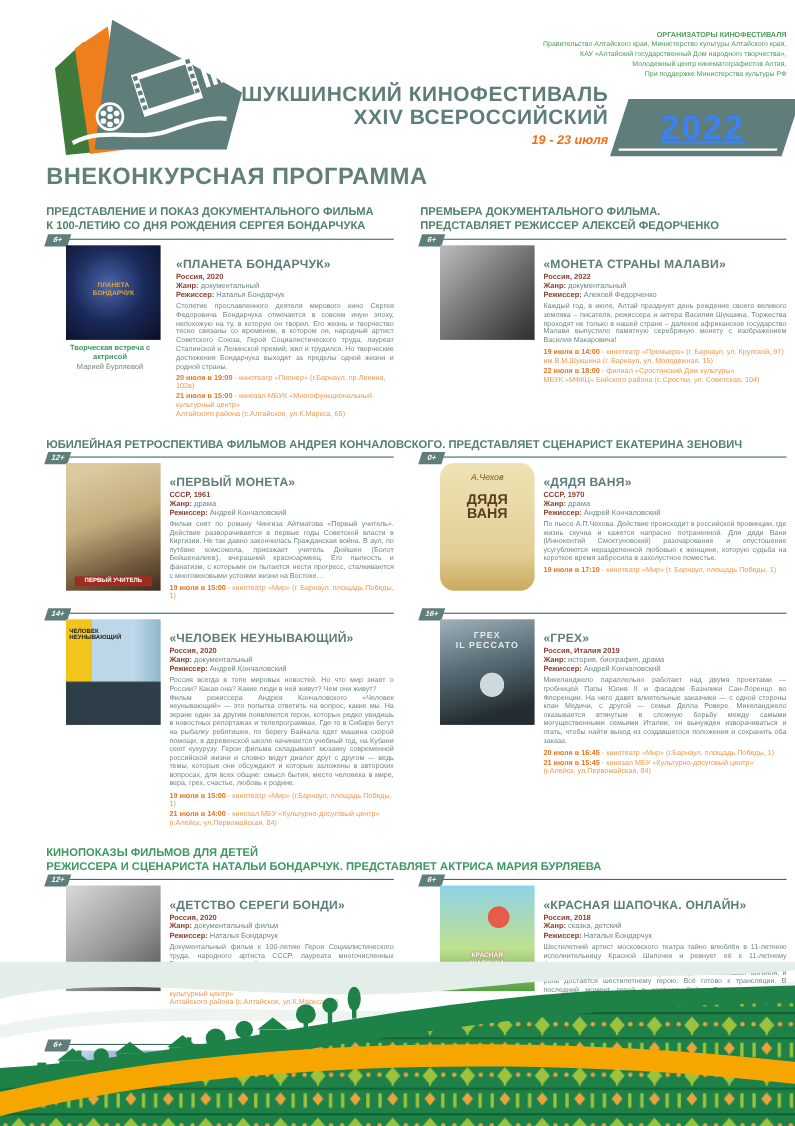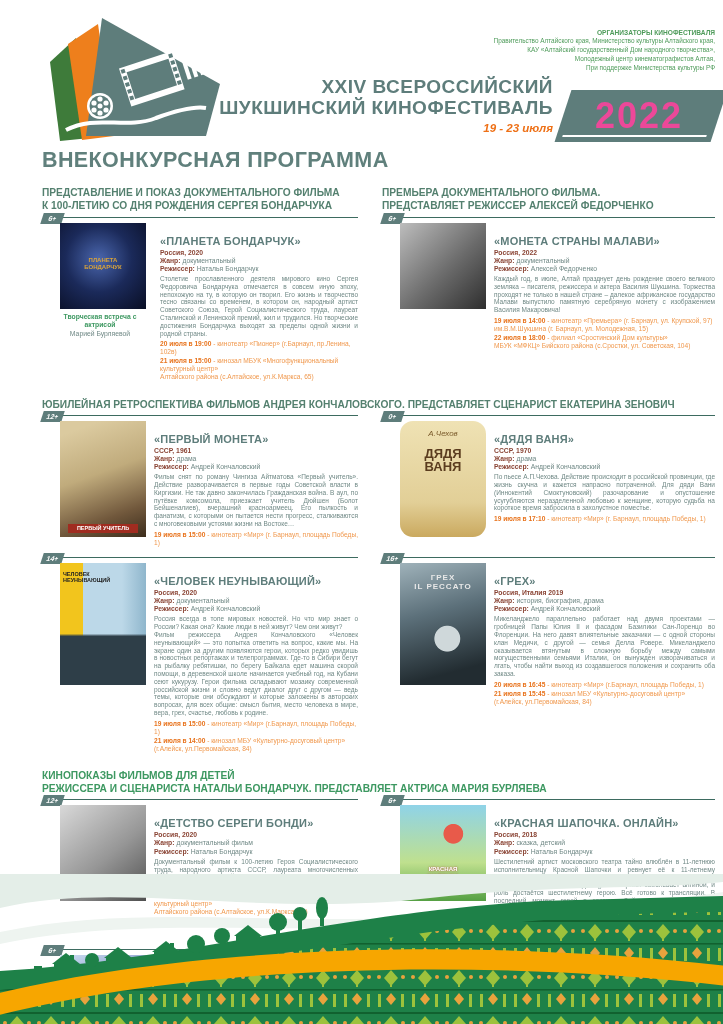--- a/index.html
+++ b/index.html
@@ -13,41 +13,41 @@
   .organizers{position:absolute;top:28px;right:8px;width:305px;text-align:right;
               color:#4e9b5a;font-size:6.4px;line-height:1.4;}
   .organizers .org-title{font-weight:bold;font-size:6.6px;}
   .fest-title{position:absolute;top:76px;right:170px;text-align:right;color:#5e7d7b;
               font-weight:bold;font-size:19px;line-height:1.12;letter-spacing:.5px;}
   .fest-dates{position:absolute;top:122px;right:170px;color:#ee7016;font-weight:bold;
               font-style:italic;font-size:11.5px;}
   .yearbox{position:absolute;top:90px;right:4px;width:156px;height:52px;
            background:#5e7d7b;transform:skewX(-18deg);}
   .yearbox .yline{position:absolute;left:6px;right:6px;bottom:5px;height:2px;background:#fff;}
-  .year-text{position:absolute;top:92px;right:14px;width:140px;text-align:center;color:#ec4899;
-             font-weight:bold;font-size:36px;line-height:48px;letter-spacing:2px;}
+  .year-text{position:absolute;top:92px;right:14px;width:140px;text-align:center;color:#3b82f6;
+             font-weight:bold;font-size:31px;line-height:48px;letter-spacing:2px;text-decoration:underline;}
   .program-title{margin:2px 0 8px 42px;color:#60807c;font-weight:bold;font-size:21.5px;
                  letter-spacing:.4px;}
 
   
   .content{padding:0 8px 0 42px;}
   .cols{display:grid;grid-template-columns:316px 1fr;column-gap:24px;align-items:start;}
   .sec-h{color:#54806f;font-weight:bold;font-size:10.2px;line-height:1.3;margin:5px 0 4px;}
   .sec-h.kids{color:#3d9861;}
   .sec-h.full{margin:6px 0 4px;}
 
   
   .card{position:relative;padding-left:18px;margin-bottom:9px;}
   .card-in{border-top:1.6px solid #3d6b60;display:flex;gap:8px;padding-top:5px;}
   .age{position:absolute;left:0;top:-4px;width:21px;height:11px;background:#5e7d7b;
        transform:skewX(-18deg);color:#fff;font-weight:bold;font-size:7px;line-height:11px;
        text-align:center;}
   .poster-col{flex:0 0 86px;}
   .poster{position:relative;width:86px;overflow:hidden;}
-  .h85{height:86px}.h95{height:96px}.h115{height:116px}.h120{height:122px}
+  .h85{height:86px}.h95{height:96px}.h115{height:116px}.h120{height:96px}
   .plabel{position:absolute;left:2px;right:2px;text-align:center;font-weight:bold;
           font-size:6px;line-height:1.2;white-space:pre-line;}
   .caption{margin:4px 0 0 -12px;width:104px;text-align:center;font-size:6.8px;line-height:1.3;}
   .cap-b{display:block;color:#3d9861;font-weight:bold;}
   .cap-n{display:block;color:#6f8885;}
   .info{flex:1;min-width:0;}
   .ftitle{margin:12px 0 2px;color:#5e7d7b;font-weight:bold;font-size:11px;letter-spacing:.2px;}
   .meta{font-size:6.8px;line-height:1.2;}
   .m-b{color:#8a4434;font-weight:bold;}
   .m-v{color:#6f8885;}
@@ -136,22 +136,22 @@
 
     <div class="organizers">
       <div class="org-title">ОРГАНИЗАТОРЫ КИНОФЕСТИВАЛЯ</div>
       <div class="pre">Правительство Алтайского края, Министерство культуры Алтайского края,
 КАУ «Алтайский государственный Дом народного творчества»,
 Молодежный центр кинематографистов Алтая,
 При поддержке Министерства культуры РФ</div>
     </div>
 
     <div class="fest-title">
+      <div>ШУКШИНСКИЙ КИНОФЕСТИВАЛЬ</div>
       <div>XXIV ВСЕРОССИЙСКИЙ</div>
-      <div>ШУКШИНСКИЙ КИНОФЕСТИВАЛЬ</div>
     </div>
     <div class="fest-dates">19 - 23 июля</div>
     <div class="yearbox">
         <span class="yline"></span>
       </div>
     <div class="year-text">2022</div>
   </div>
 
   <h1 class="program-title">ВНЕКОНКУРСНАЯ ПРОГРАММА</h1>
 

